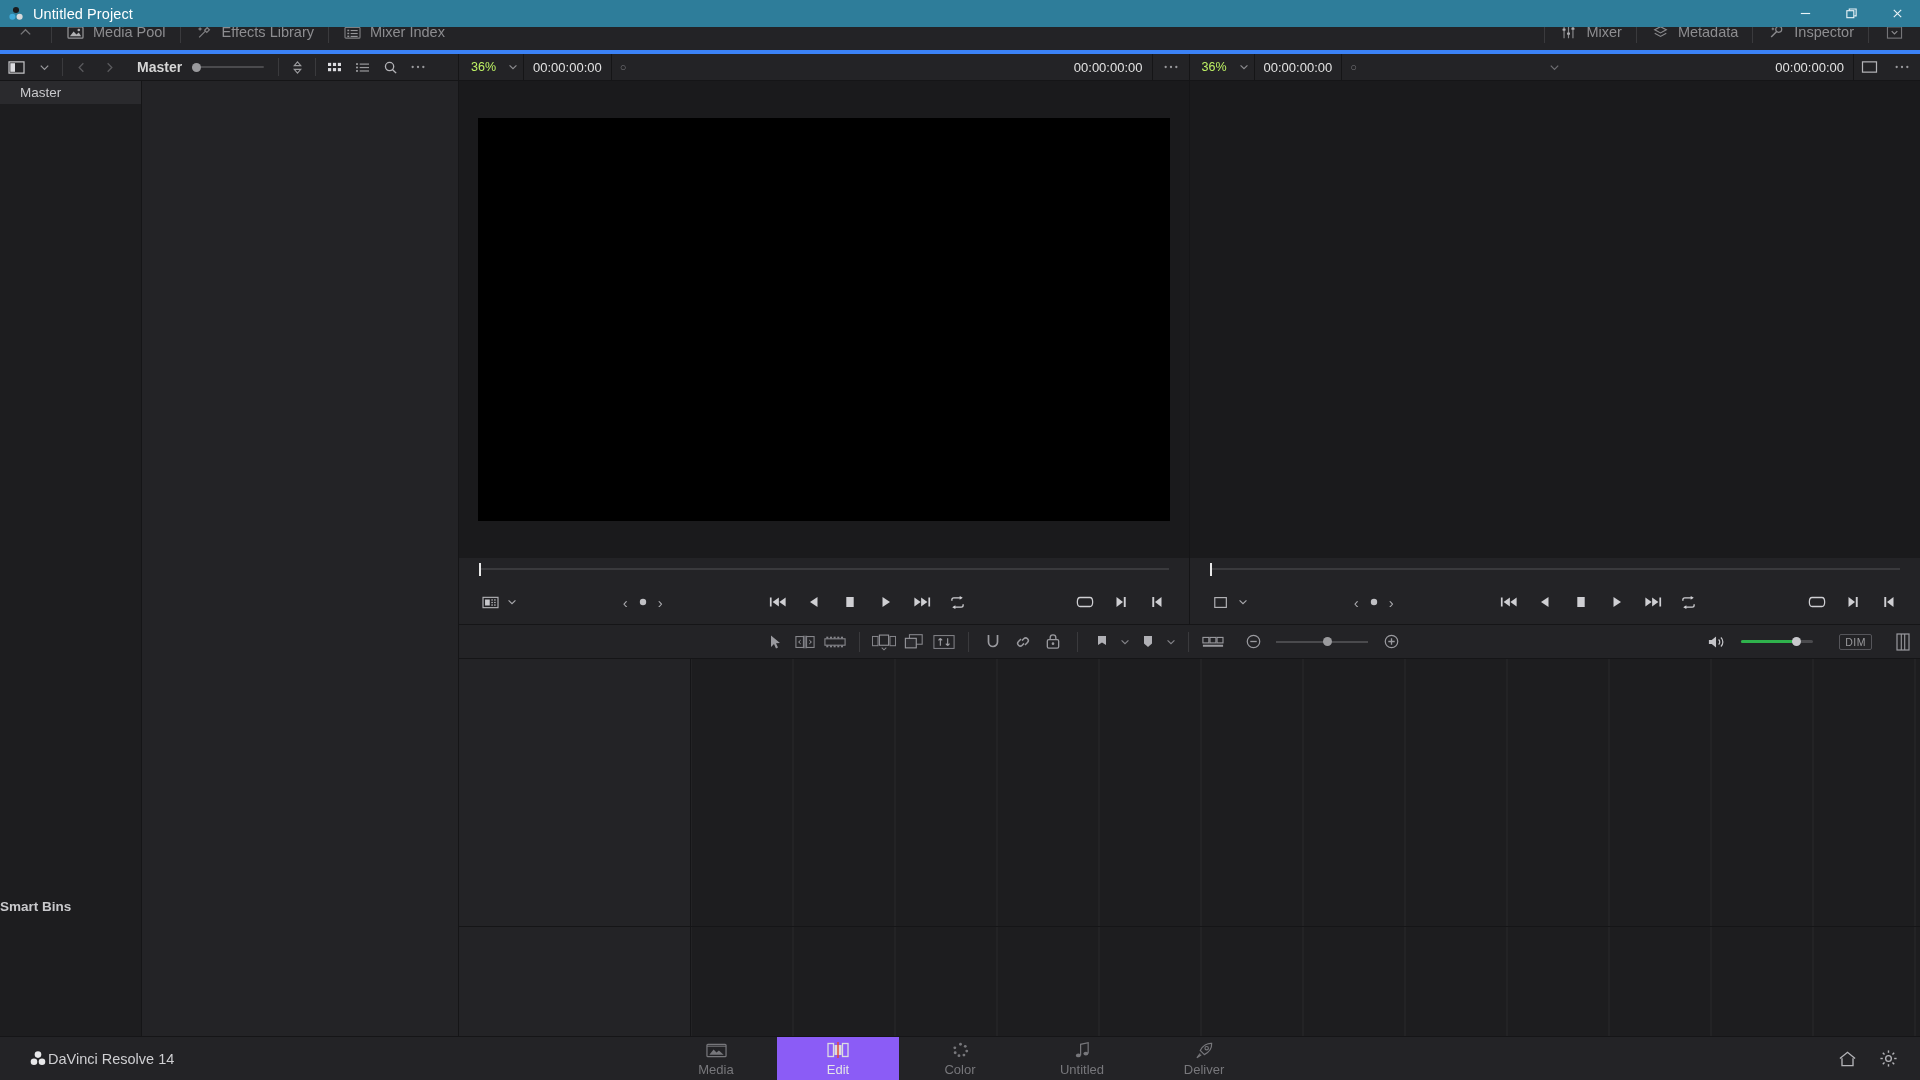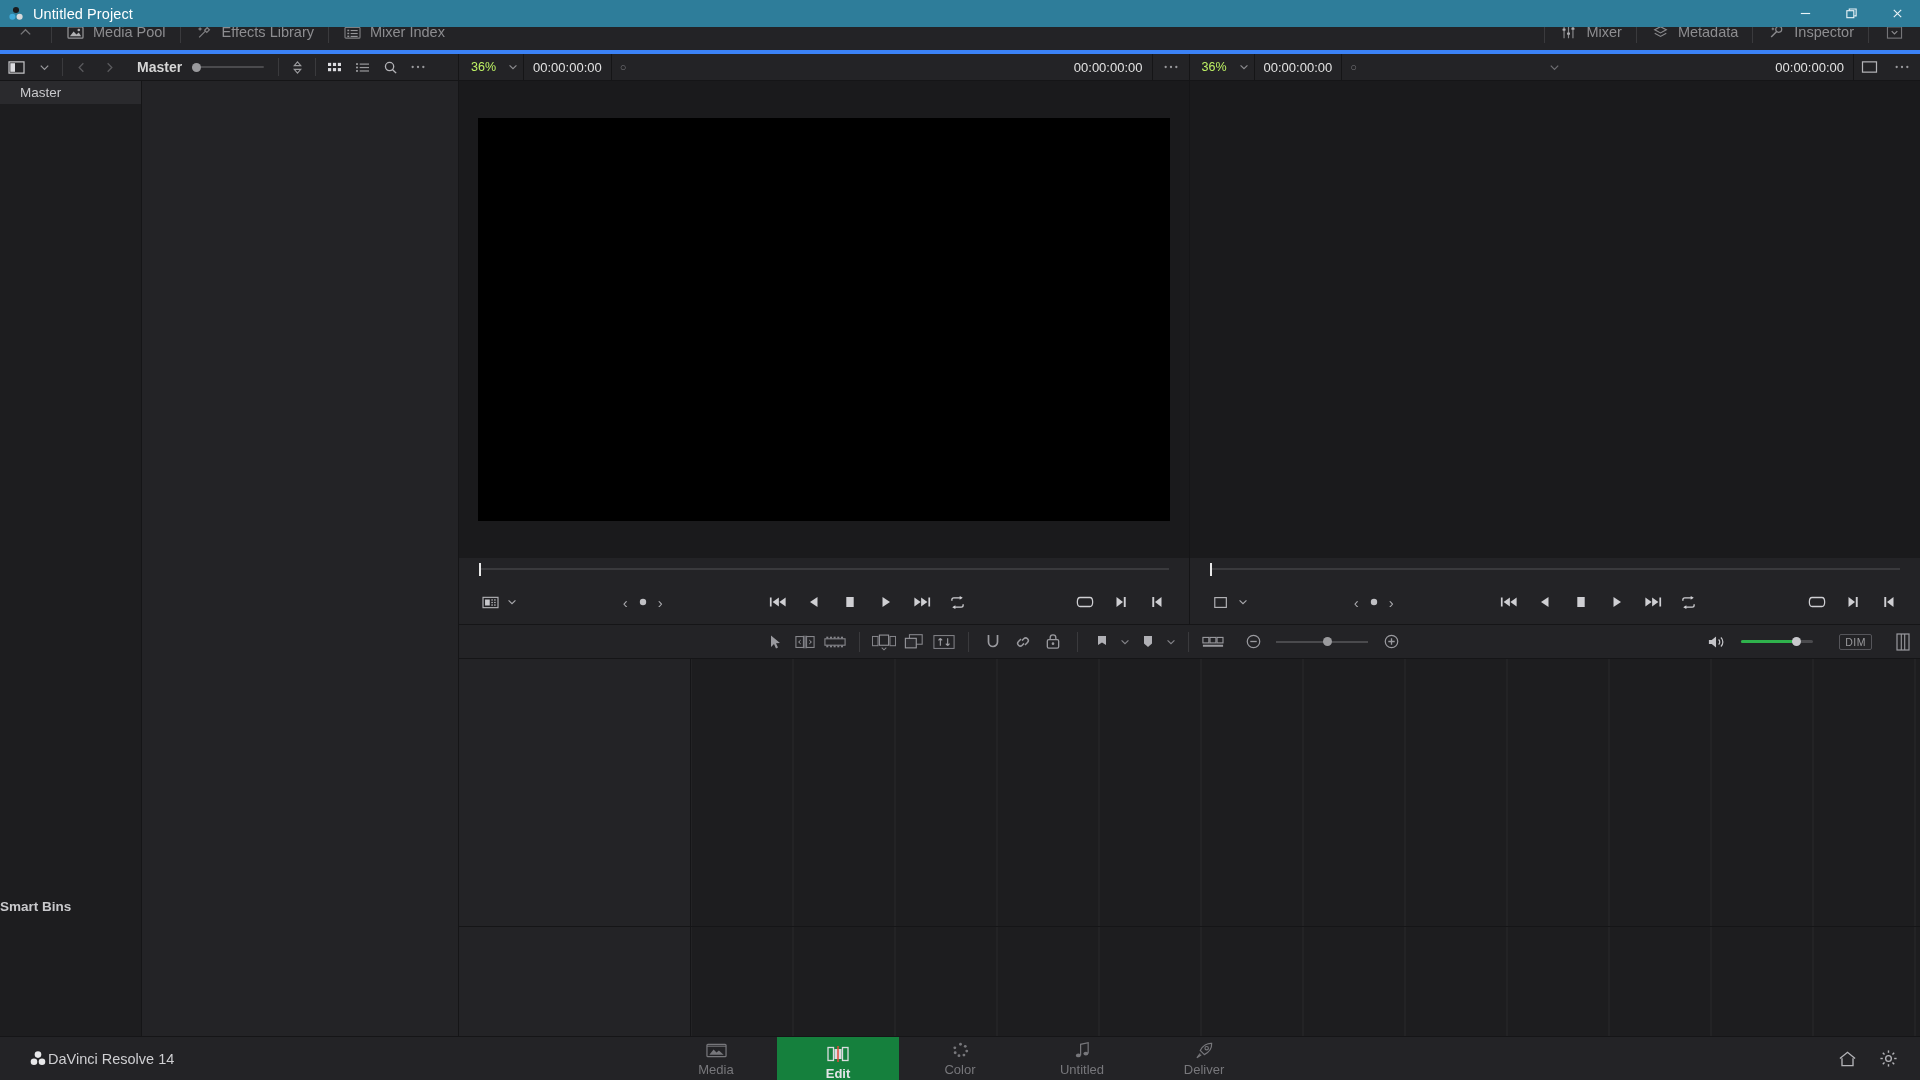--- a/index.html
+++ b/index.html
@@ -135,21 +135,21 @@
   .statusbar { height: 44px; flex: 0 0 44px; background: #232326; display: flex;
                align-items: center; border-top: 1px solid #151517; position: relative; }
   .sb-left { display: flex; align-items: center; padding-left: 28px; }
   .sb-app { font-size: 14.5px; color: #cfcfd2; }
   .pages { position: absolute; left: 0; right: 0; display: flex; justify-content: center; gap: 0; }
   .page {
     width: 122px; height: 44px; display: flex; flex-direction: column; align-items: center;
     justify-content: center; gap: 2px; font-size: 13px; color: #77777b;
   }
   .page .picon { height: 19px; display: flex; align-items: center; justify-content: center; }
-  .page.active { background: #15803d; color: #e4e4e8; font-weight: bold; justify-content: flex-end; }
+  .page.active { background: #8b5cf6; color: #e4e4e8; font-weight: normal; }
   .sb-right { margin-left: auto; display: flex; align-items: center; gap: 22px; padding-right: 22px; }
   .sb-ico { color: #b4b4b8; display: flex; align-items: center; }
   svg { display: block; }
 </style>
 </head>
 <body>
 
 <div class="app">
 
   <div class="apptoolbar">

